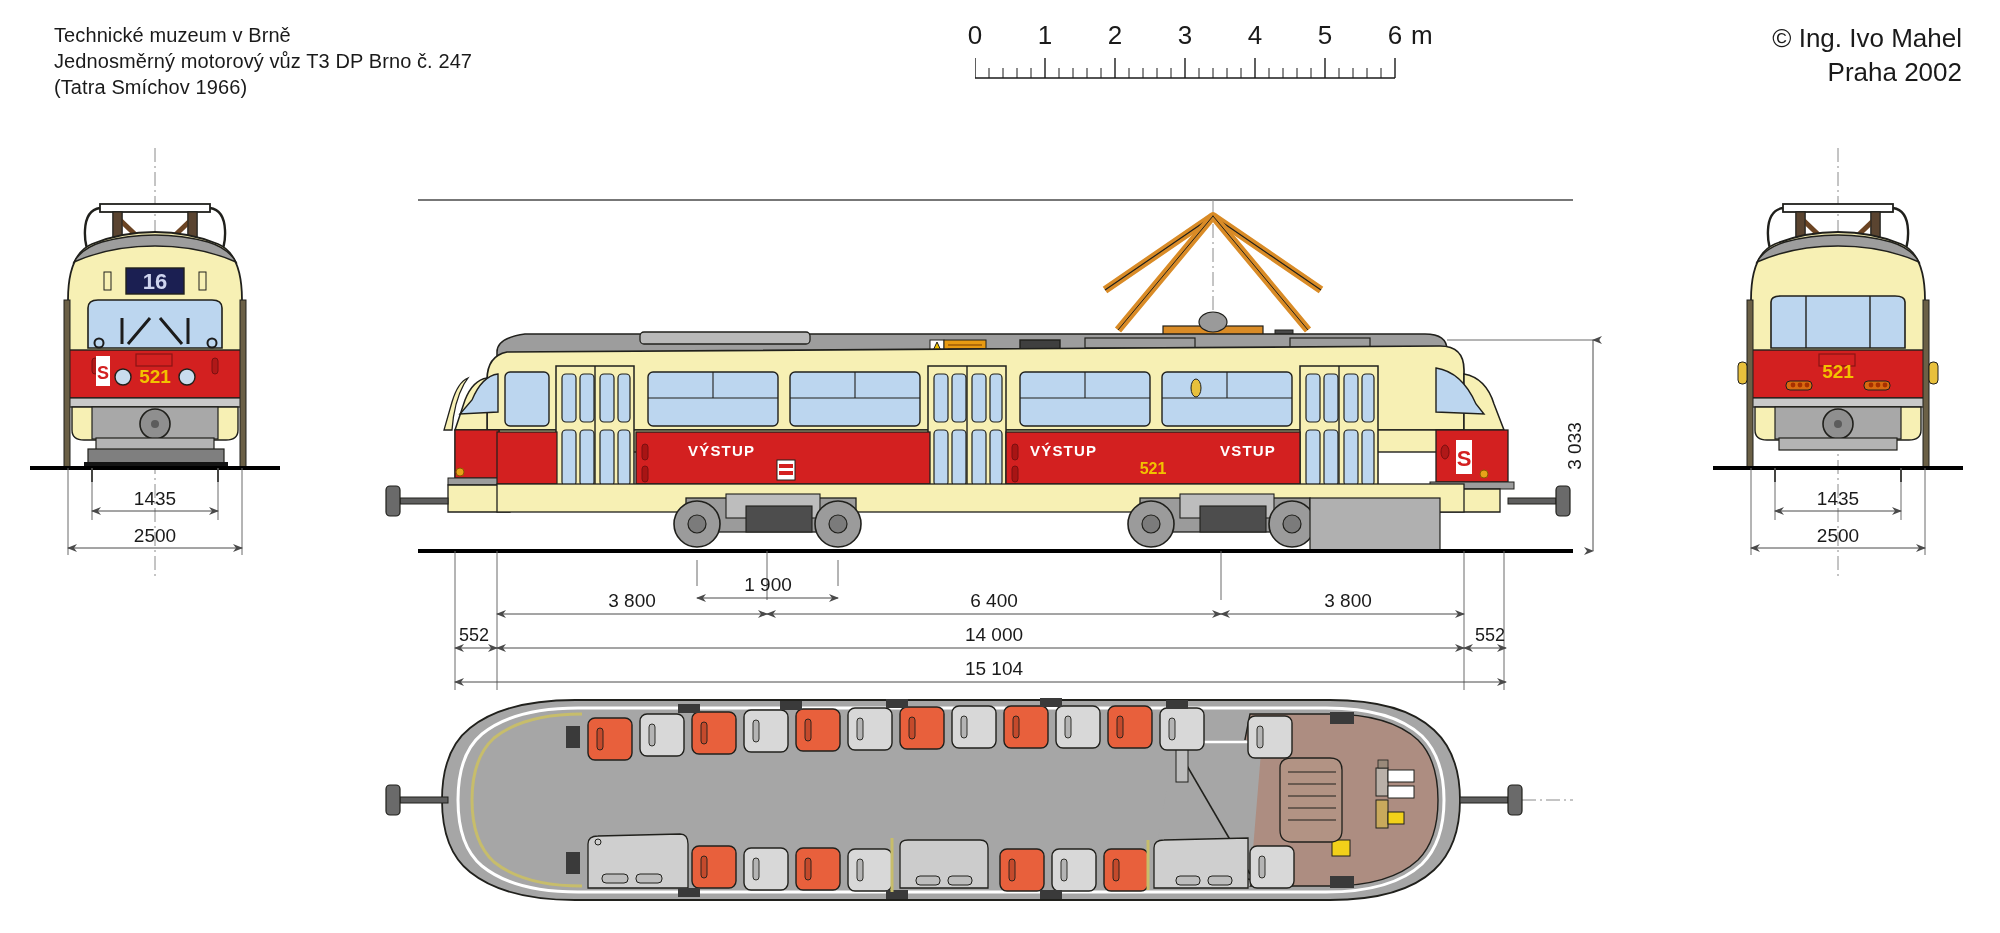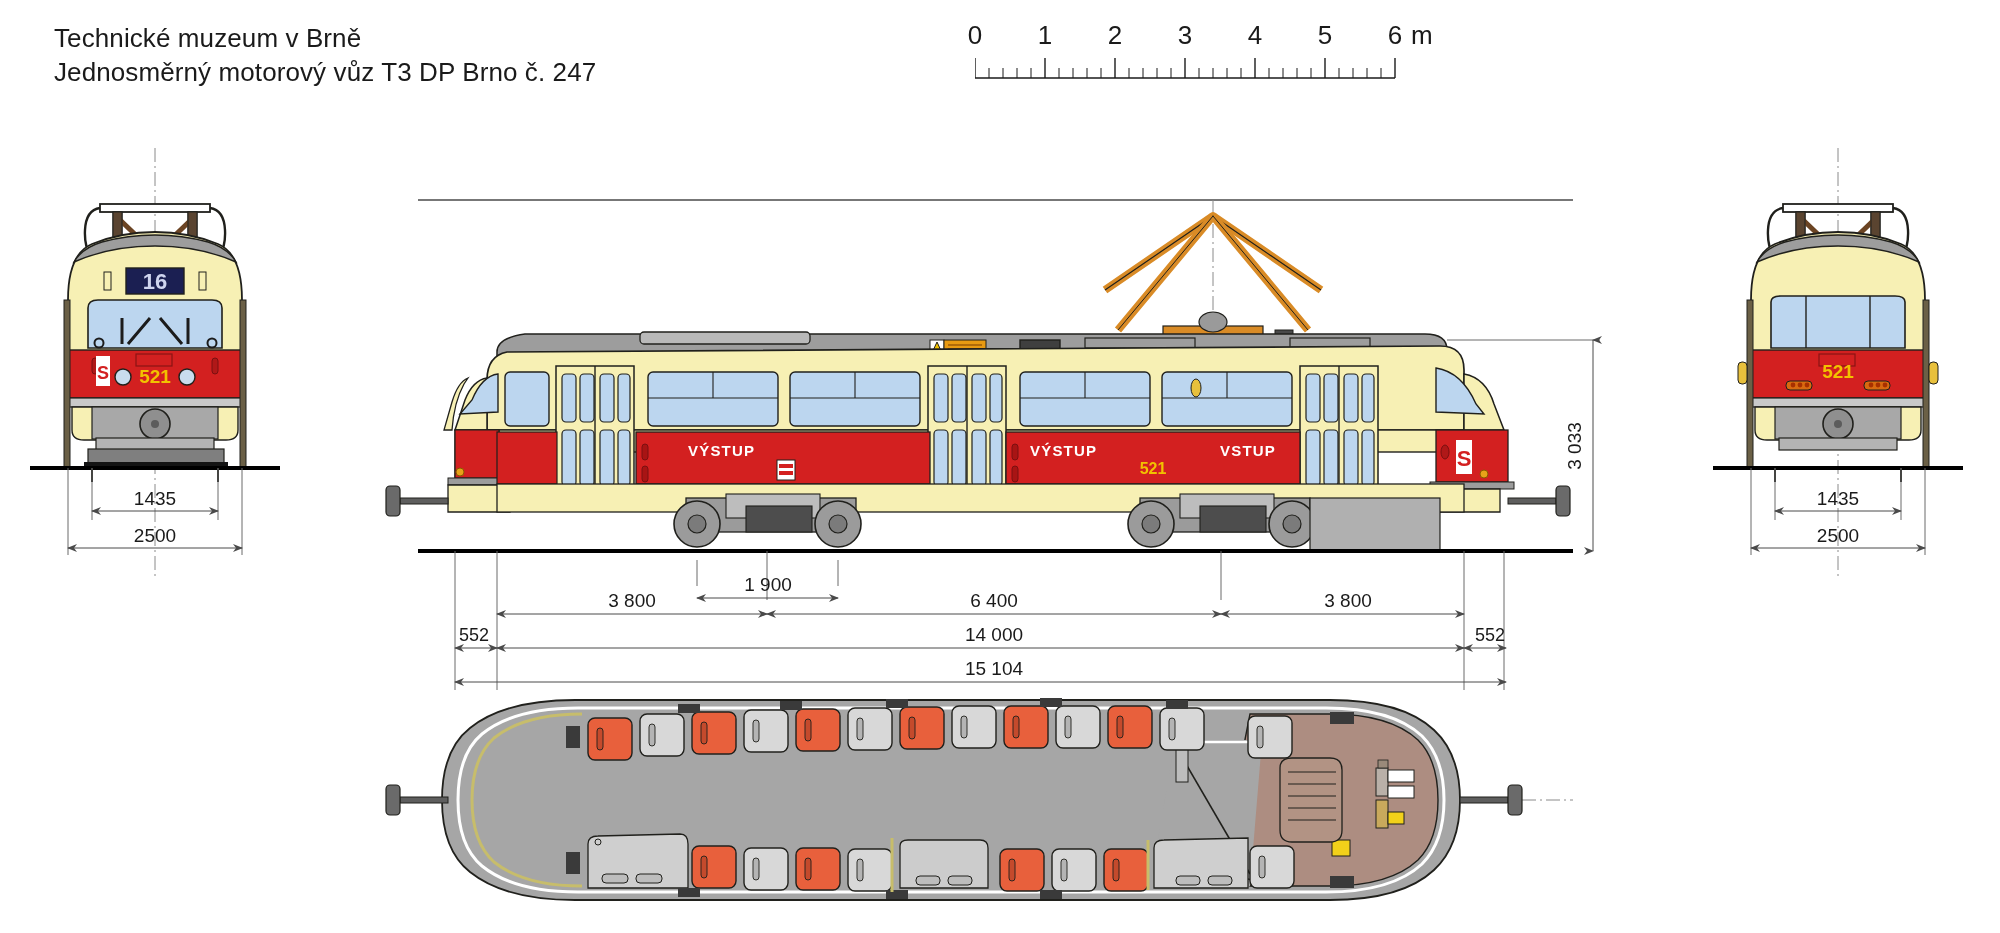--- a/index.html
+++ b/index.html
@@ -2,21 +2,21 @@
 <html><head>
 <meta charset="utf-8">
 <title>Tatra T3 — technical drawing</title>
 <style>
   html,body{margin:0;padding:0;background:#ffffff;}
   body{width:2000px;height:933px;position:relative;overflow:hidden;
        font-family:"Liberation Sans","DejaVu Sans",sans-serif;color:#1a1a1a;}
   .sheet{position:absolute;inset:0;background:#fff;}
   
   .title-block{position:absolute;left:54px;top:22px;line-height:1.30;}
-  .title-line{font-size:26px;letter-spacing:.1px;white-space:nowrap;}
+  .title-line{font-size:20px;letter-spacing:.1px;white-space:nowrap;}
   .credit-block{position:absolute;right:38px;top:22px;text-align:right;line-height:1.30;}
   .credit-line{font-size:26px;white-space:nowrap;}
   
   .scalebar{position:absolute;left:975px;top:20px;width:460px;height:66px;}
   .scalebar .nums{position:relative;height:34px;}
   .scalebar .num{position:absolute;font-size:26px;transform:translateX(-50%);top:0;}
   .scalebar .unit{position:absolute;font-size:26px;top:0;}
   .scalebar svg{position:absolute;left:0;top:34px;}
   
   .draw{position:absolute;left:0;top:0;width:2000px;height:933px;}
@@ -31,22 +31,27 @@
   .routeno{font-family:"Liberation Sans",sans-serif;font-weight:bold;fill:#cfd4ef;}
 </style>
 </head>
 <body>
 
 <div class="sheet">
 
   <div class="title-block">
     <div class="title-line">Technické muzeum v Brně</div>
     <div class="title-line">Jednosměrný motorový vůz T3 DP Brno č. 247</div>
+    <div class="title-line">(Tatra Smíchov 1966)</div>
   </div>
 
+  <div class="credit-block">
+    <div class="credit-line">©  Ing. Ivo Mahel</div>
+    <div class="credit-line">Praha 2002</div>
+  </div>
 
   <div class="scalebar">
     <div class="nums">
       <span class="num" style="left:0px">0</span>
       <span class="num" style="left:70px">1</span>
       <span class="num" style="left:140px">2</span>
       <span class="num" style="left:210px">3</span>
       <span class="num" style="left:280px">4</span>
       <span class="num" style="left:350px">5</span>
       <span class="num" style="left:420px">6</span>

